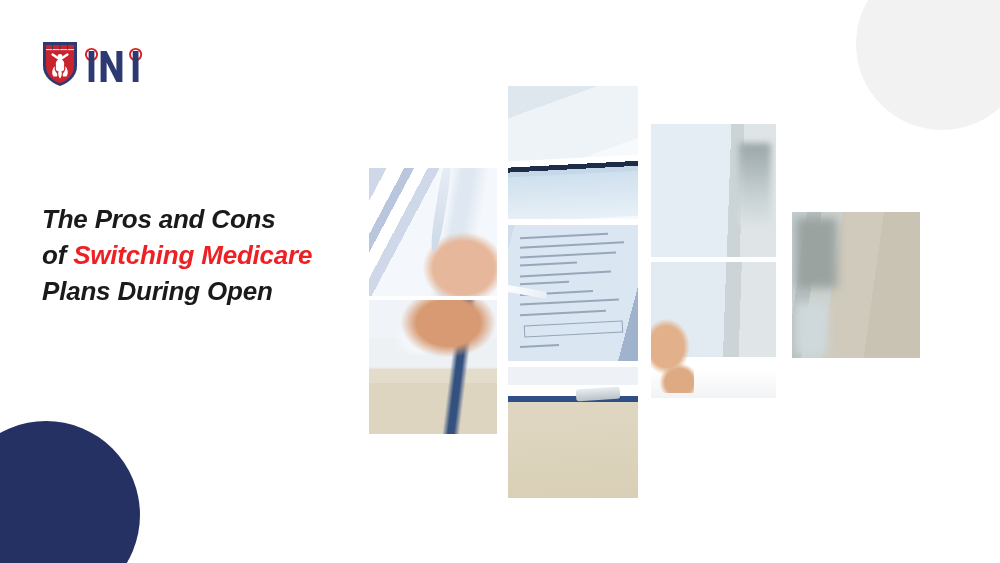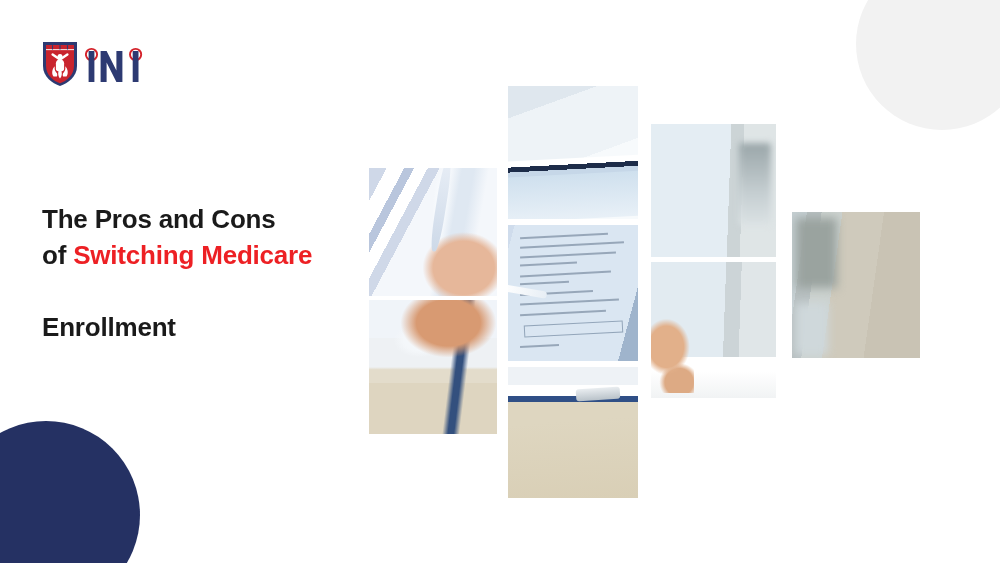--- a/index.html
+++ b/index.html
@@ -28,21 +28,21 @@
     position:absolute; left:40px; top:38px;
     display:flex; align-items:center; gap:5px; z-index:5;
   }
   .logo-shield{ width:40px; height:50px; display:block; }
   .logo-word{ height:46px; display:block; }
 
   
   .headline{
     position:absolute; left:42px; top:202px; width:340px; z-index:5;
     font-size:26px; line-height:1.38; font-weight:700;
-    color:#1a1a1a; letter-spacing:-0.2px;
+    color:#1a1a1a; letter-spacing:-0.2px;font-style:italic;
   }
   .hl-accent{ color:#ed2024;text-align:right; }
 
   
   .collage{ position:absolute; left:0; top:0; width:1000px; height:563px; z-index:4; }
   .tile{ position:absolute; overflow:hidden; background:#e9eef3; }
 
   
   .t-doc-top   { left:369px; top:168px; width:128px; height:128px; }
   .t-doc-bot   { left:369px; top:300px; width:128px; height:134px; }
@@ -197,22 +197,21 @@
     <rect x="3.6" y="11" width="5.8" height="31" fill="#2d3a72"></rect>
     <path d="M15.6 42 V11 H21.6 L31.4 30.6 V11 H37.4 V42 H31.4 L21.6 22.6 V42 Z" fill="#2d3a72"></path>
     <circle cx="50.6" cy="14.5" r="5.6" fill="none" stroke="#d4222a" stroke-width="1.9"></circle>
     <rect x="47.7" y="11" width="5.8" height="31" fill="#2d3a72"></rect>
   </svg>
 </div>
 
 <h1 class="headline">
   <span>The Pros and Cons</span><br>
   <span>of </span><span class="hl-accent">Switching Medicare</span><br>
-  <br>
-  <span>Enrollment</span>
+  <span>Plans During Open</span><br>
 </h1>
 
 <div class="collage">
 
   <div class="tile t-doc-top">
     <div class="art-doc-top"></div>
   </div>
 
   <div class="tile t-doc-bot">
     <div class="art-doc-bot"></div>

